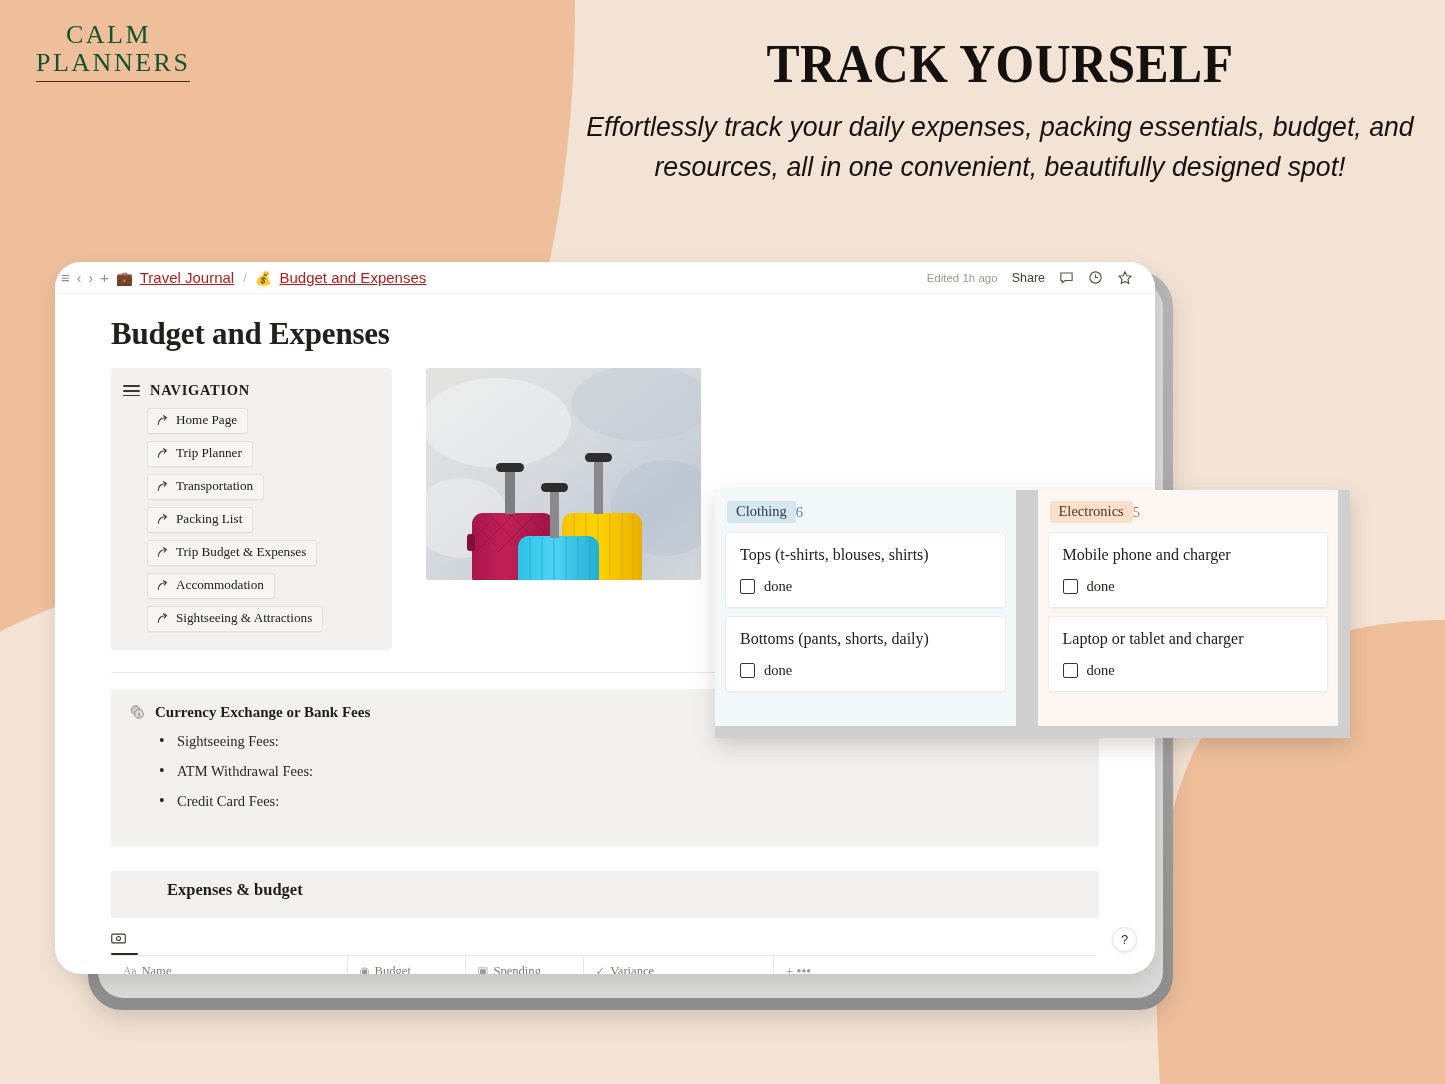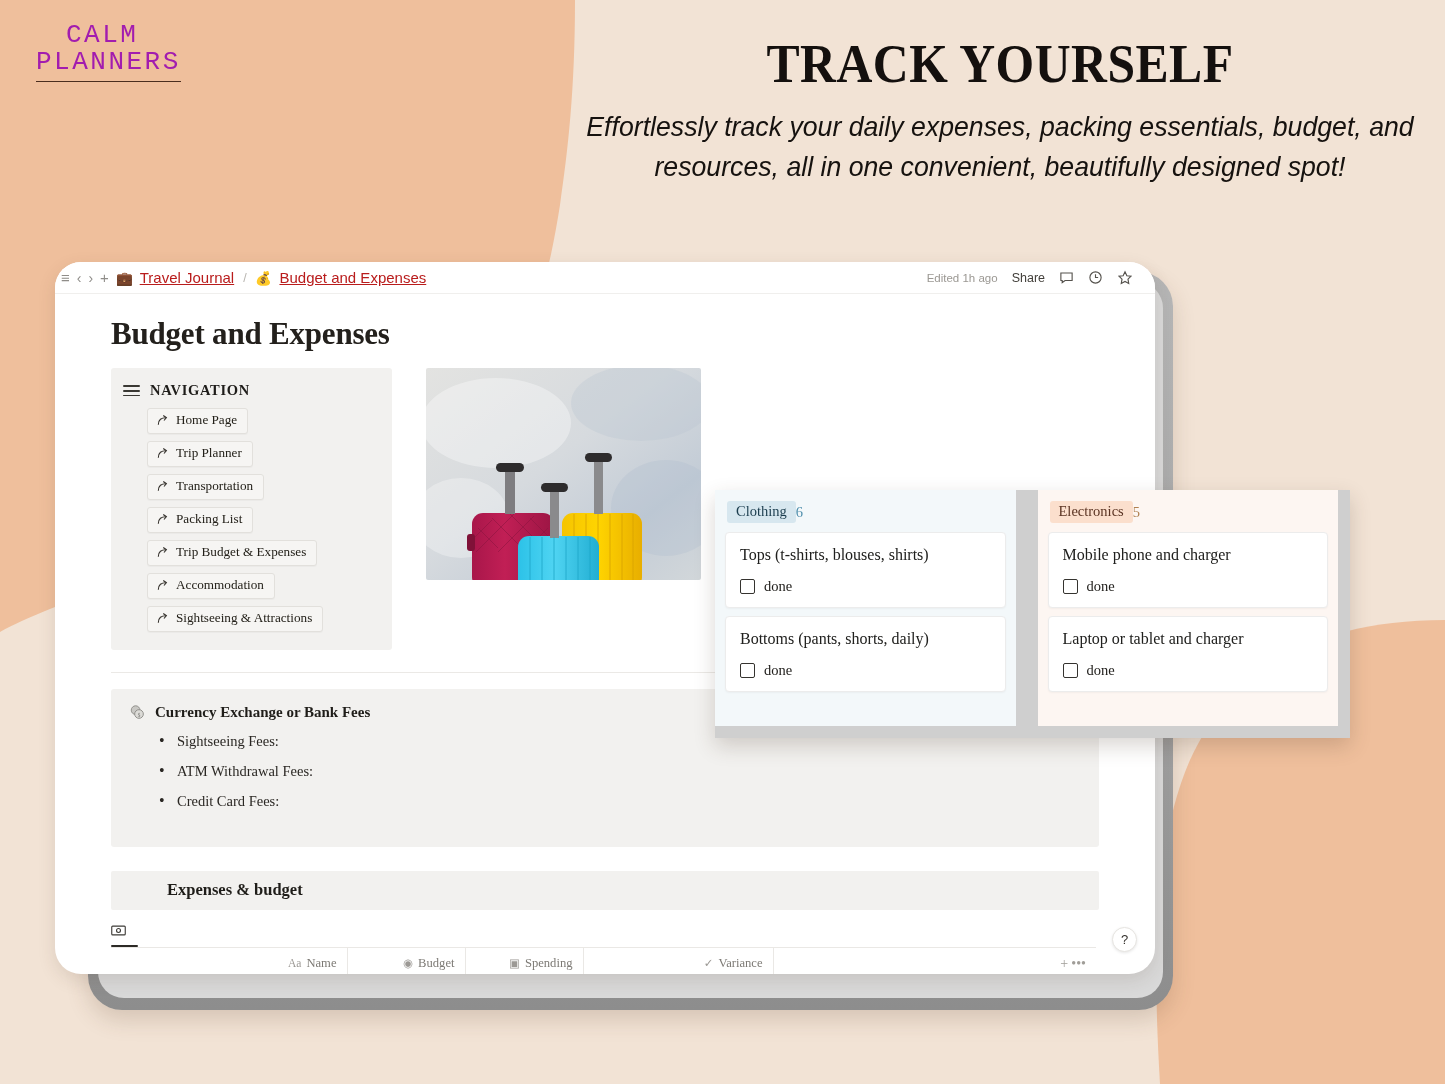--- a/index.html
+++ b/index.html
@@ -10,22 +10,22 @@
     position: relative;
   }
 
   
   #canvas { position: absolute; inset: 0; background: #f2e3d5; }
   .blob-svg { position: absolute; inset: 0; width: 1445px; height: 1084px; }
 
   
   #logo {
     position: absolute; left: 36px; top: 22px;
-    color: #a21caf;
-    font-family: Liberation Mono, monospace;
+    color: #14532d;
+    font-family: Liberation Serif, serif;
     z-index: 6;
   }
   #logo .l1 { font-size: 26px; letter-spacing: 2.5px; line-height: 1.0; padding-left: 30px; }
   #logo .l2 { font-size: 26px; letter-spacing: 2.5px; line-height: 1.15; }
   #logo .rule { height: 1.6px; background: #4a2d1e; margin-top: 3px; }
 
   
   #headline-wrap { position: absolute; left: 560px; top: 36px; width: 880px; text-align: center; z-index: 6; }
   #headline {
     font-family: "Liberation Serif", serif;
@@ -172,36 +172,36 @@
     font-size: 14.5px; color: #2a2723; margin-bottom: 13px;
     position: relative; padding-left: 18px;
   }
   .bullets li::before {
     content: "•"; position: absolute; left: 0; top: -1px; font-size: 16px; color: #2a2723;
   }
 
   
   .exp-band {
     margin: 24px 56px 0 56px; background: #f2f1ef; border-radius: 2px;
-    padding: 9px 14px 10px 0;
+    padding: 9px 14px 18px 0;
   }
   .exp-title {
     font-family: "Liberation Serif", serif; font-weight: 700;
     font-size: 16.5px; color: #1f1d19;
   }
   .db-tab { margin: 12px 0 0 56px; }
   .db-tab .tabicon { font-size: 13px; color: #4a4844; }
   .db-tab .underline { width: 27px; height: 2.2px; background: #2c2a26; margin-top: 5px; border-radius: 1px; }
 
   table.db { margin-left: 56px; width: 985px; border-collapse: collapse; }
   table.db th, table.db td {
     border-bottom: 2px solid #4c1d95;
     border-right: 1px solid #eae8e5;
     font-family: "Liberation Serif", serif;
-    text-align: right; font-weight: 400;
+    text-align: left; font-weight: 400;
   }
   table.db th {
     font-size: 12.6px; color: #7d7a75; padding: 8px 10px 8px 12px;
     border-top: 1px solid #eae8e5;
   }
   table.db th .thic { color: #9c9995; margin-right: 5px; font-size: 11.5px; }
   .col-name { width: 236px; }
   .col-money { width: 118px; }
   .col-var { width: 190px; }
   .col-plus { border-right: none !important; }

